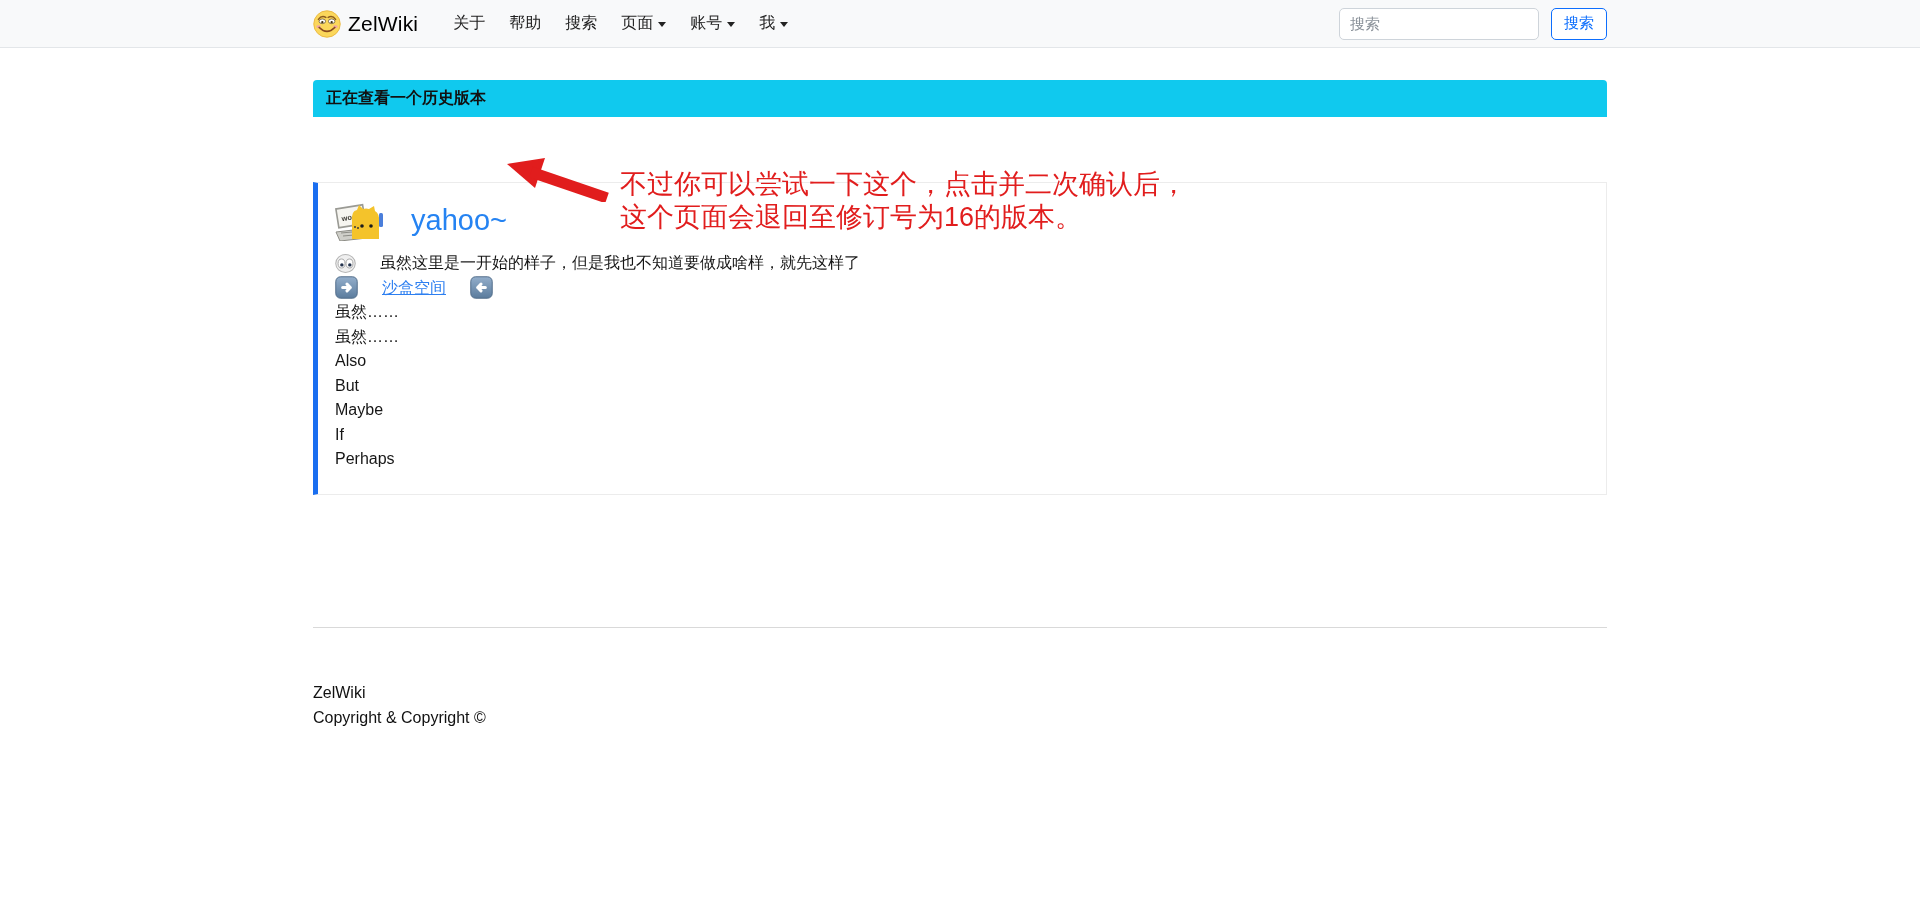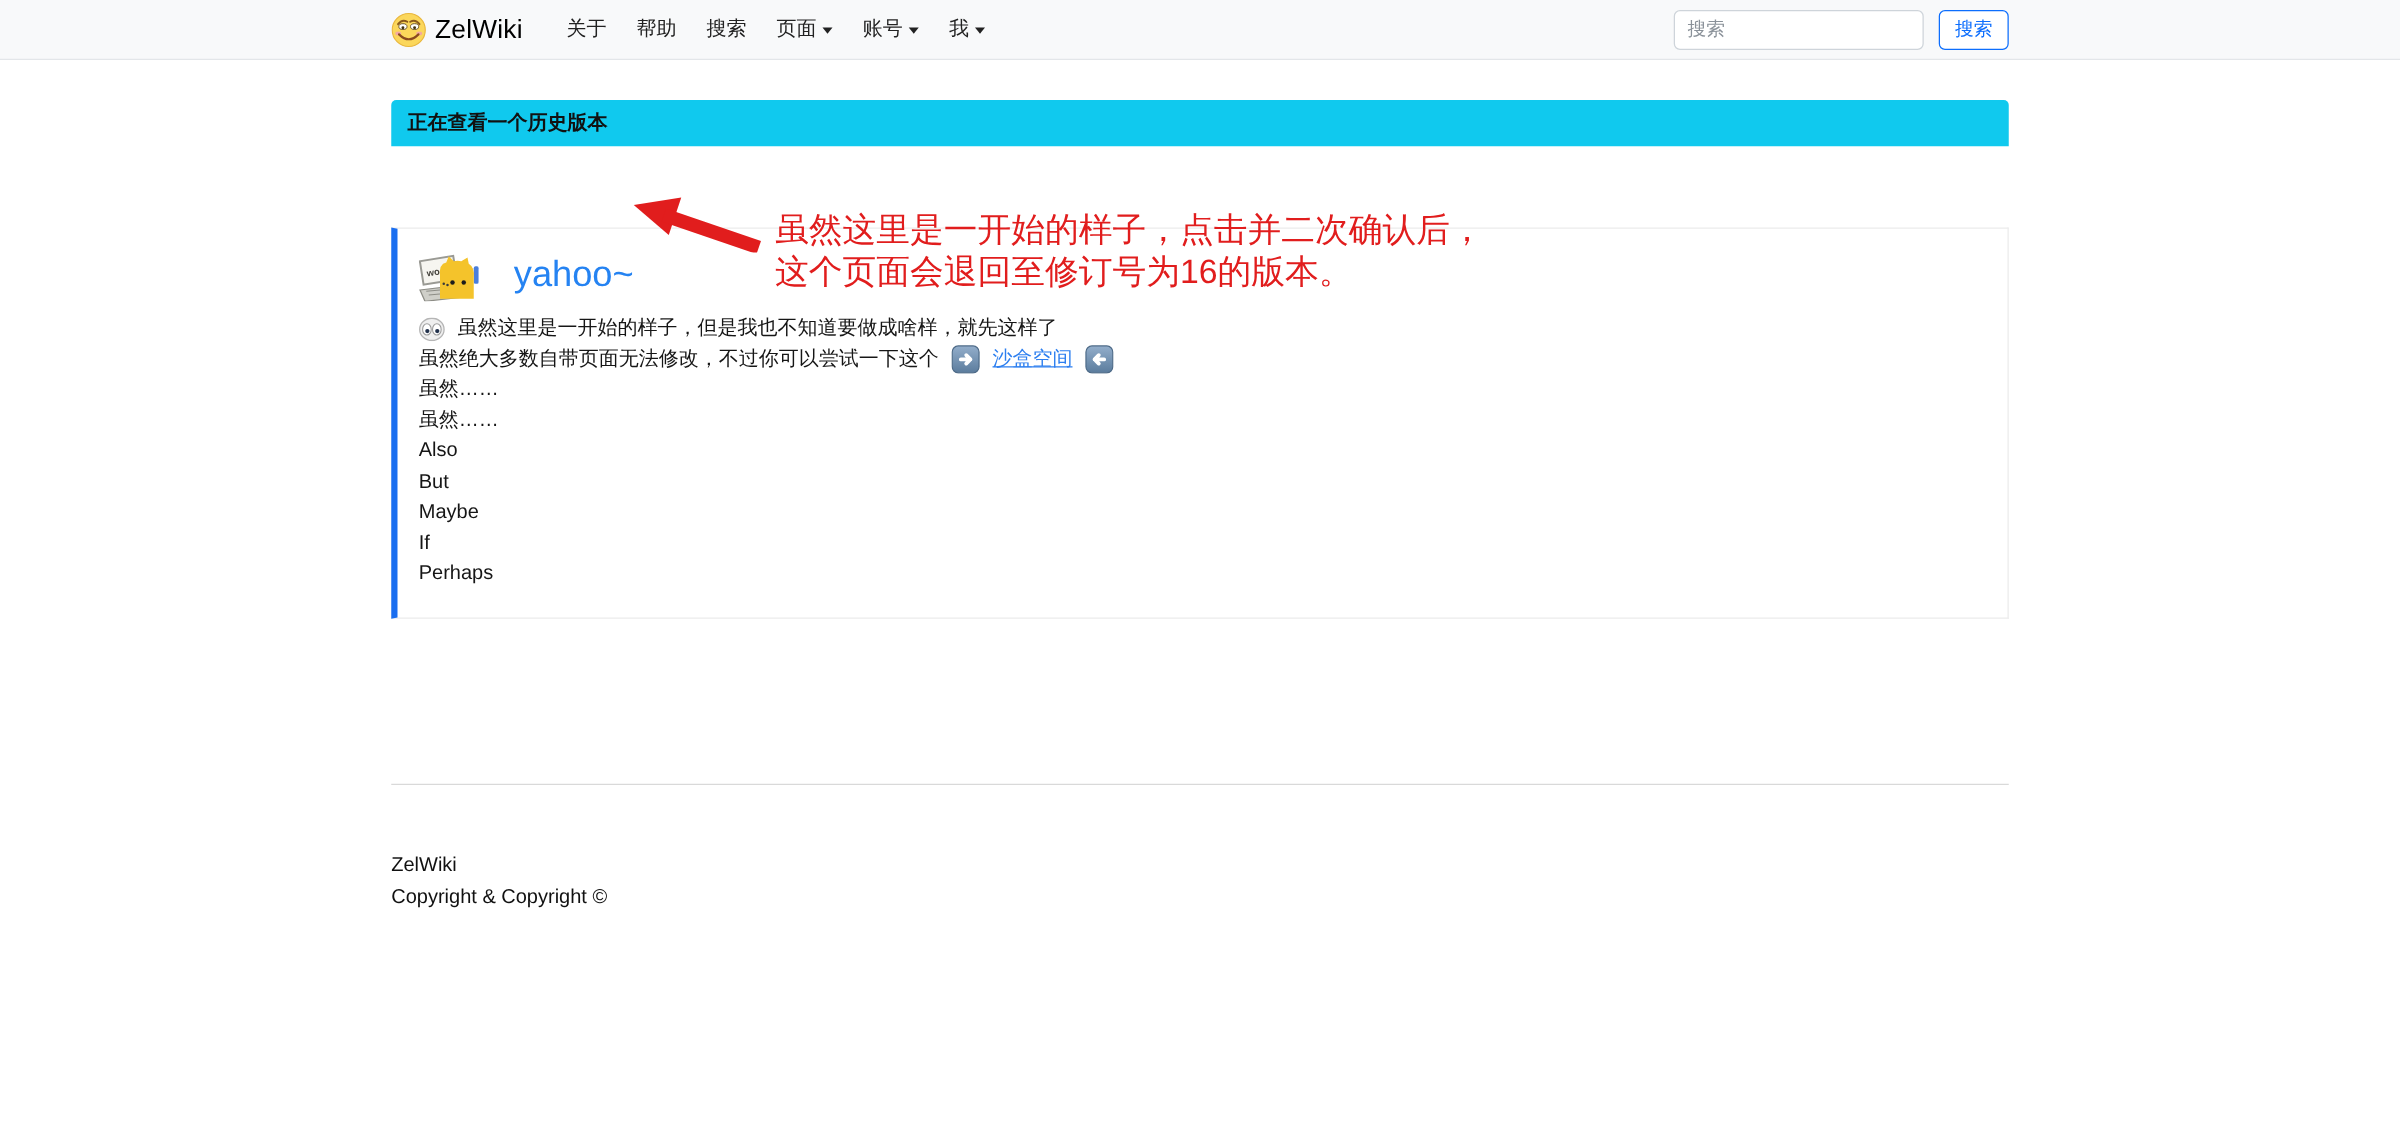--- a/index.html
+++ b/index.html
@@ -41,21 +41,21 @@
 
   
   .annotation-arrow{position:absolute; left:192px; top:76px; pointer-events:none;}
   .annotation-text{position:absolute; left:307px; top:88px; color:var(--annotation); font-size:27px; line-height:33px; font-weight:500; white-space:nowrap; pointer-events:none; z-index:3;}
 
   
   .article-card{margin-top:65px; background:#fff; border:1px solid #ececec; border-left:5px solid var(--accent); padding:16px 20px 22px 17px;}
   .article-title{display:flex; align-items:center; color:var(--heading); font-size:29px; font-weight:400; margin-bottom:10px;}
   .article-title .title-text{margin-left:-4px;padding-left:32px;}
   .article-body{font-size:16px; line-height:24.5px; color:#161616;}
-  .article-line{display:flex; align-items:center; gap:10px;}
+  .article-line{display:flex; align-items:center; gap:24px;}
   .inline-emoji{display:inline-flex; vertical-align:middle;}
   .sandbox-link{color:var(--link); text-decoration:underline; cursor:pointer;}
 
   
   .footer-divider{border:none; border-top:1px solid #d9d9d9; margin-top:132px;}
   .footer{margin-top:52px; padding-bottom:100px; font-size:16px; line-height:25px; color:#111;}
 </style>
 </head>
 <body>
 
@@ -114,21 +114,21 @@
   <section class="history-wrap">
     <div class="history-header">正在查看一个历史版本</div>
 
     <span class="annotation-arrow">
       <svg width="108" height="46" viewBox="0 0 108 46">
         <polygon points="2,8 40,2 30,32" fill="#e11d1d"></polygon>
         <line x1="26" y1="16" x2="102" y2="42" stroke="#e11d1d" stroke-width="11"></line>
       </svg>
     </span>
     <div class="annotation-text">
-      <div>虽然这里是一开始的样子，点击并二次确认后，</div>
+      <div>不过你可以尝试一下这个，点击并二次确认后，</div>
       <div>这个页面会退回至修订号为16的版本。</div>
     </div>
   </section>
 
   <section class="article-card">
     <h1 class="article-title">
       <span class="inline-emoji">
         <svg width="48" height="42" viewBox="0 0 48 42">
 
           <g transform="rotate(-9 14 16)">
@@ -160,21 +160,20 @@
             <ellipse cx="7.4" cy="11" rx="4" ry="5.2" fill="#fff" stroke="#9d9d9d" stroke-width="1"></ellipse>
             <ellipse cx="16.6" cy="11" rx="4" ry="5.2" fill="#fff" stroke="#9d9d9d" stroke-width="1"></ellipse>
             <circle cx="7.8" cy="12.6" r="2" fill="#23324c"></circle>
             <circle cx="17" cy="12.6" r="2" fill="#23324c"></circle>
           </svg>
         </span>
         <span>虽然这里是一开始的样子，但是我也不知道要做成啥样，就先这样了</span>
       </div>
 
       <div class="article-line">
-        <span>虽然绝大多数自带页面无法修改，不过你可以尝试一下这个</span>
         <span class="inline-emoji">
           <svg width="23" height="23" viewBox="0 0 24 24">
             <defs>
                 <linearGradient id="ag1" x1="0" y1="0" x2="0" y2="1">
               <stop offset="0" stop-color="#93aecb"></stop>
                   <stop offset="1" stop-color="#5b7c9d"></stop>
             </linearGradient>
               </defs>
             <rect x="0.8" y="0.8" width="22.4" height="22.4" rx="5" fill="url(#ag1)" stroke="#4e6b88" stroke-width="1"></rect>
             <path d="M5 12 L13 12 M13 12 L9.5 8.5 M13 12 L9.5 15.5" stroke="#fff" stroke-width="3.2" fill="none" stroke-linecap="round" stroke-linejoin="round" transform="translate(3,0)"></path>

